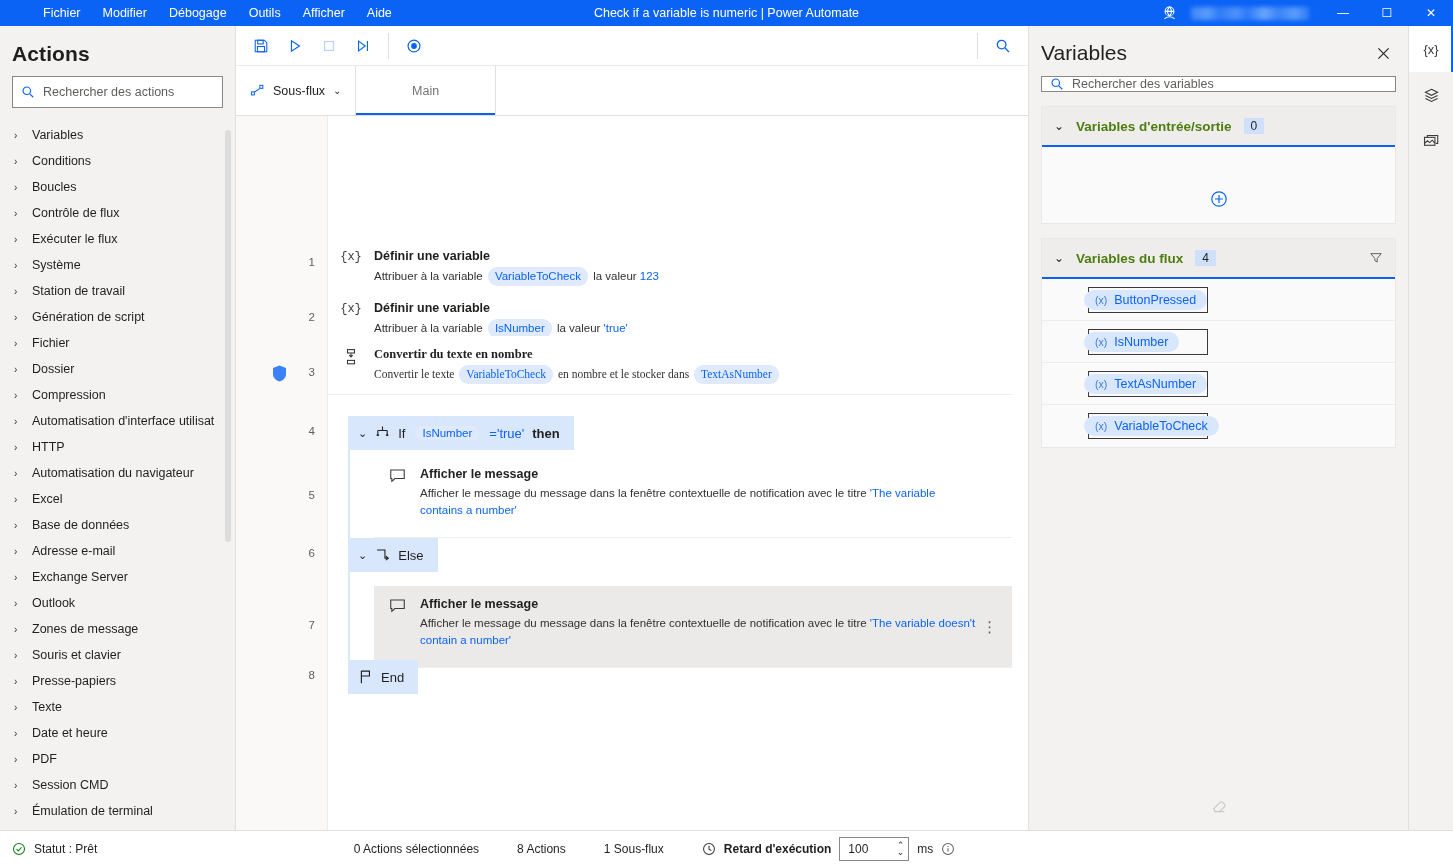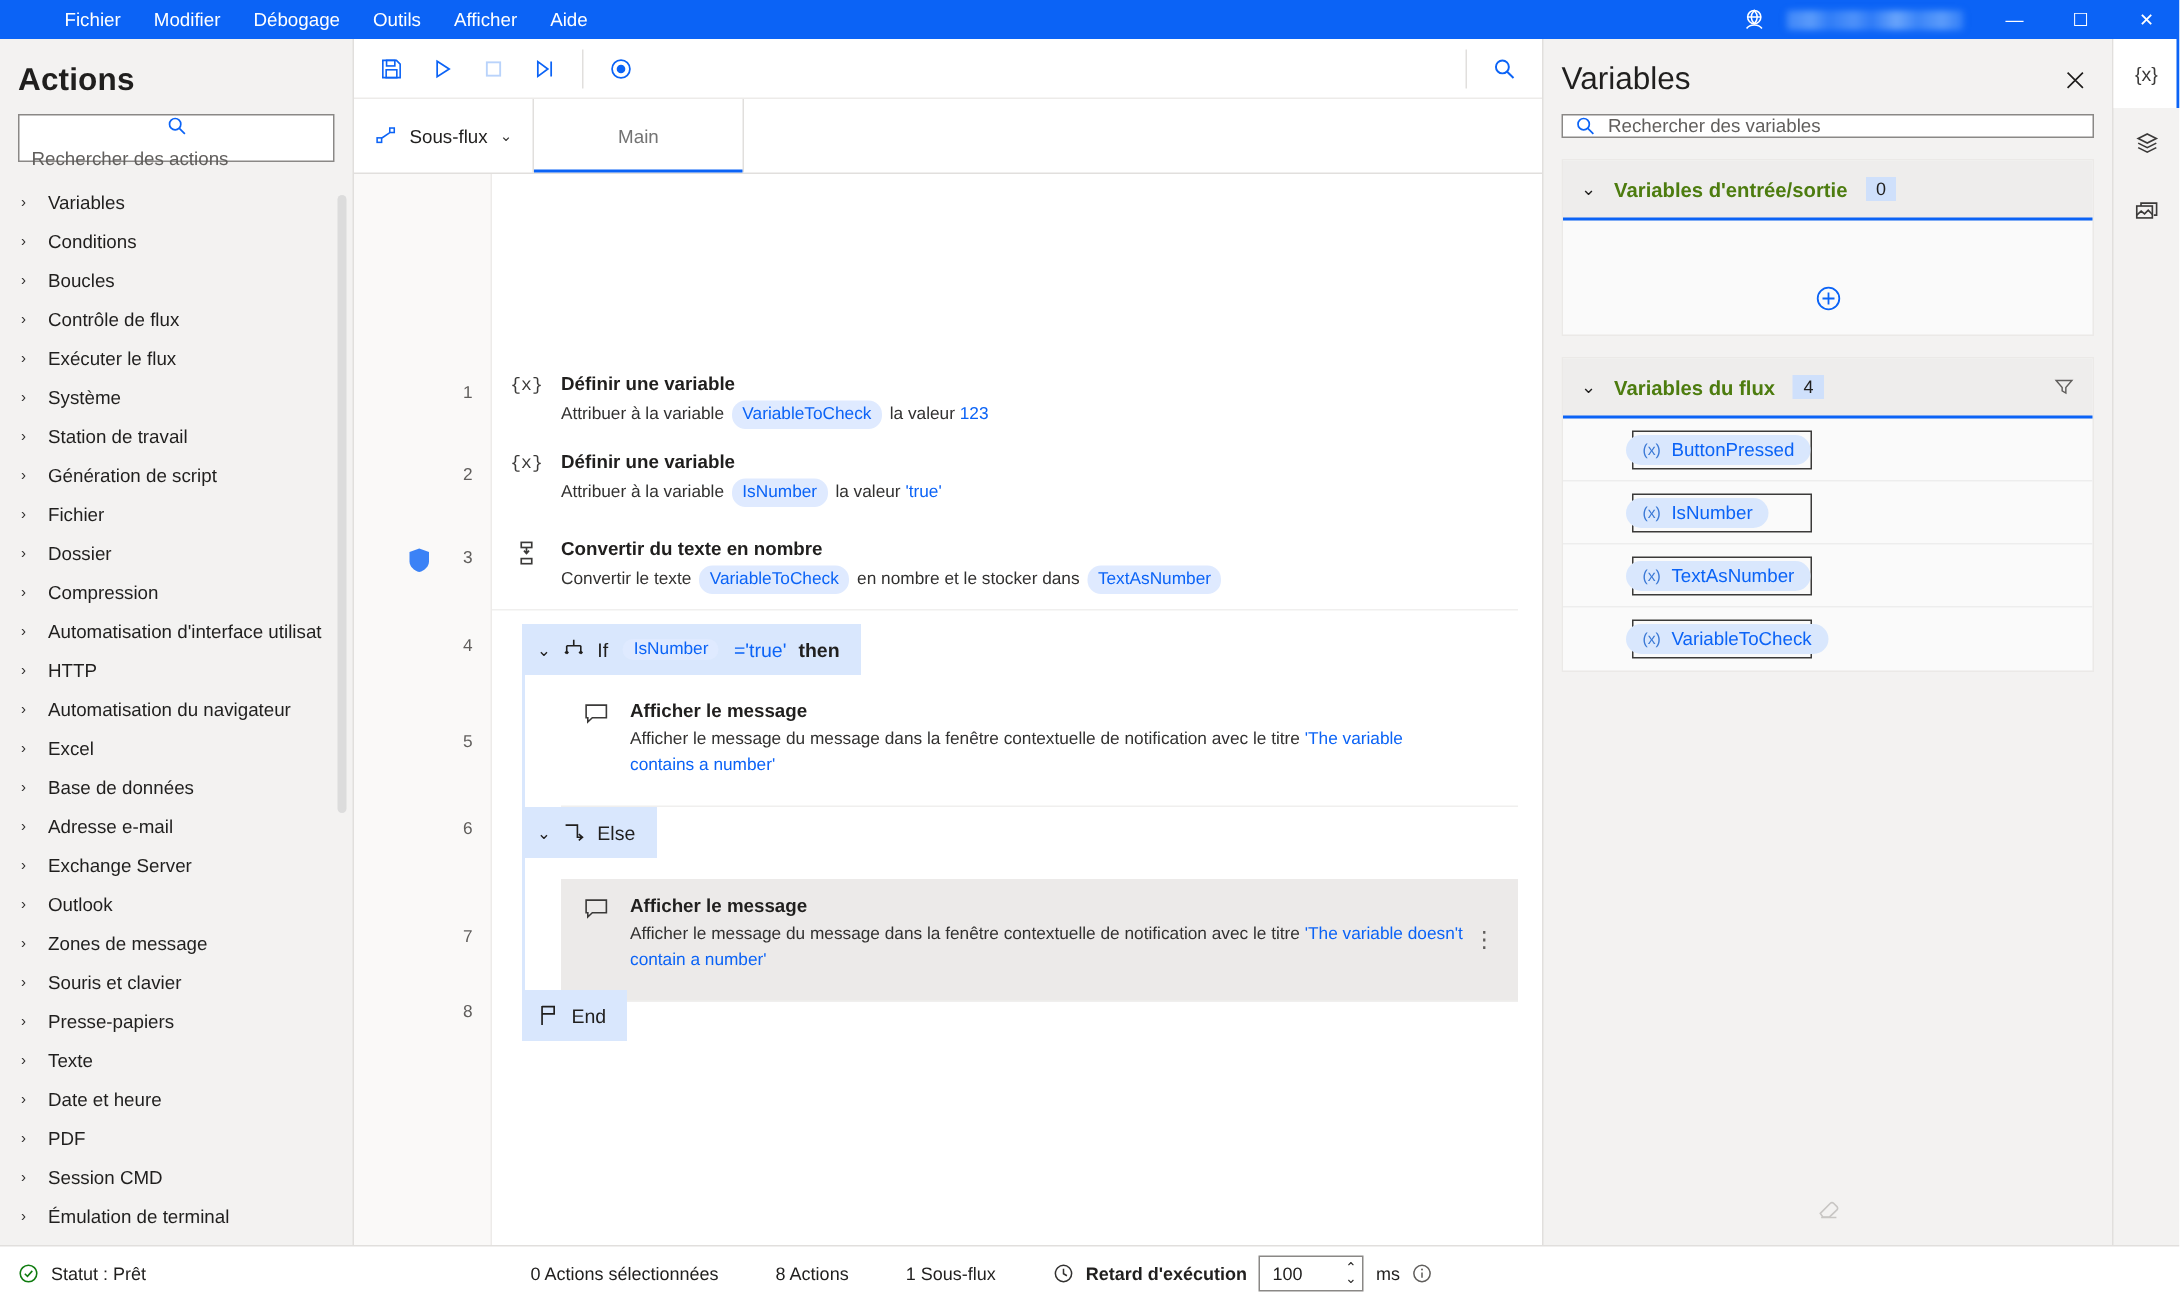--- a/index.html
+++ b/index.html
@@ -37,21 +37,21 @@
   .body { flex:1; display:flex; min-height:0; }
 
   
   .actions-panel {
     width:236px; flex:0 0 236px; background:#f3f2f1;
     border-right:1px solid #e1dfdd; display:flex; flex-direction:column; position:relative;
   }
   .actions-title { font-size:21px; font-weight:700; padding:16px 0 10px 12px; color:#201f1e; letter-spacing:.1px; }
   .search-box {
     margin:0 12px 14px 12px; height:32px; background:#fff;
-    border:1px solid #8a8886; display:flex; align-items:center; gap:8px; padding:0 8px;flex-direction:column;
+    border:1px solid #8a8886; display:flex; align-items:center; gap:8px; padding:0 8px;
   }
   .search-box .mag { color:#0b63f6; font-size:14px; display:flex; }
   .search-box input {
     border:0; outline:0; font-size:12.5px; width:100%;
     font-family:"Liberation Sans", sans-serif; color:#201f1e; background:transparent;
   }
   .search-box input::placeholder { color:#605e5c; }
   .act-list { flex:1; overflow:hidden; position:relative; }
   .act-item {
     display:flex; align-items:center; gap:10px;
@@ -205,20 +205,21 @@
 
   <div class="titlebar">
     <div class="menu">
       <div class="menu-item">Fichier</div>
       <div class="menu-item">Modifier</div>
       <div class="menu-item">Débogage</div>
       <div class="menu-item">Outils</div>
       <div class="menu-item">Afficher</div>
       <div class="menu-item">Aide</div>
     </div>
+    <div class="title-center">Check if a variable is numeric | Power Automate</div>
     <div class="tb-right">
       <div class="globe-ico">
         <svg width="17" height="17" viewBox="0 0 20 20" fill="none" stroke="#ffffff" stroke-width="1.2">
           <ellipse cx="10" cy="7.5" rx="5.2" ry="5.2"></ellipse>
           <path d="M4.8 7.5h10.4M10 2.3c1.6 1.8 2.4 3.6 2.4 5.2s-.8 3.4-2.4 5.2c-1.6-1.8-2.4-3.6-2.4-5.2S8.4 4.1 10 2.3z"></path>
           <path d="M4 16.5c1.3-1.9 3.5-2.8 6-2.8s4.7.9 6 2.8"></path>
         </svg>
       </div>
       <div class="user-blur"></div>
       <div class="wbtn">—</div>
@@ -452,21 +453,21 @@
               </div>
               <div class="step" style="top: 174px; min-height: 58px;">
                 <div class="ico">
                   <span style="font-size:12px;color:#3b3a39;font-family:'Liberation Mono',monospace">{x}</span>
                 </div>
                 <div class="txt">
                   <div class="step-title">Définir une variable</div>
                   <div class="step-desc"><span>Attribuer à la variable </span><span class="pill">IsNumber</span><span> la valeur </span><span class="lit">'true'</span></div>
                 </div>
               </div>
-              <div class="step" style="top: 232px; min-height: 52px;">
+              <div class="step" style="top: 220px; min-height: 52px; font-family: Liberation Serif, serif;">
                 <div class="ico">
                   <svg width="16" height="18" viewBox="0 0 16 18" fill="none" stroke="#3b3a39" stroke-width="1.1">
                     <rect x="4.5" y="1.6" width="7" height="3.4"></rect>
                     <path d="M8 5.4v3.2M6.3 7.1L8 9l1.7-1.9"></path>
                     <rect x="4.5" y="12.4" width="7" height="3.4"></rect>
                   </svg>
                 </div>
                 <div class="txt">
                   <div class="step-title">Convertir du texte en nombre</div>
                   <div class="step-desc"><span>Convertir le texte </span><span class="pill">VariableToCheck</span><span> en nombre et le stocker dans </span><span class="pill">TextAsNumber</span></div>

